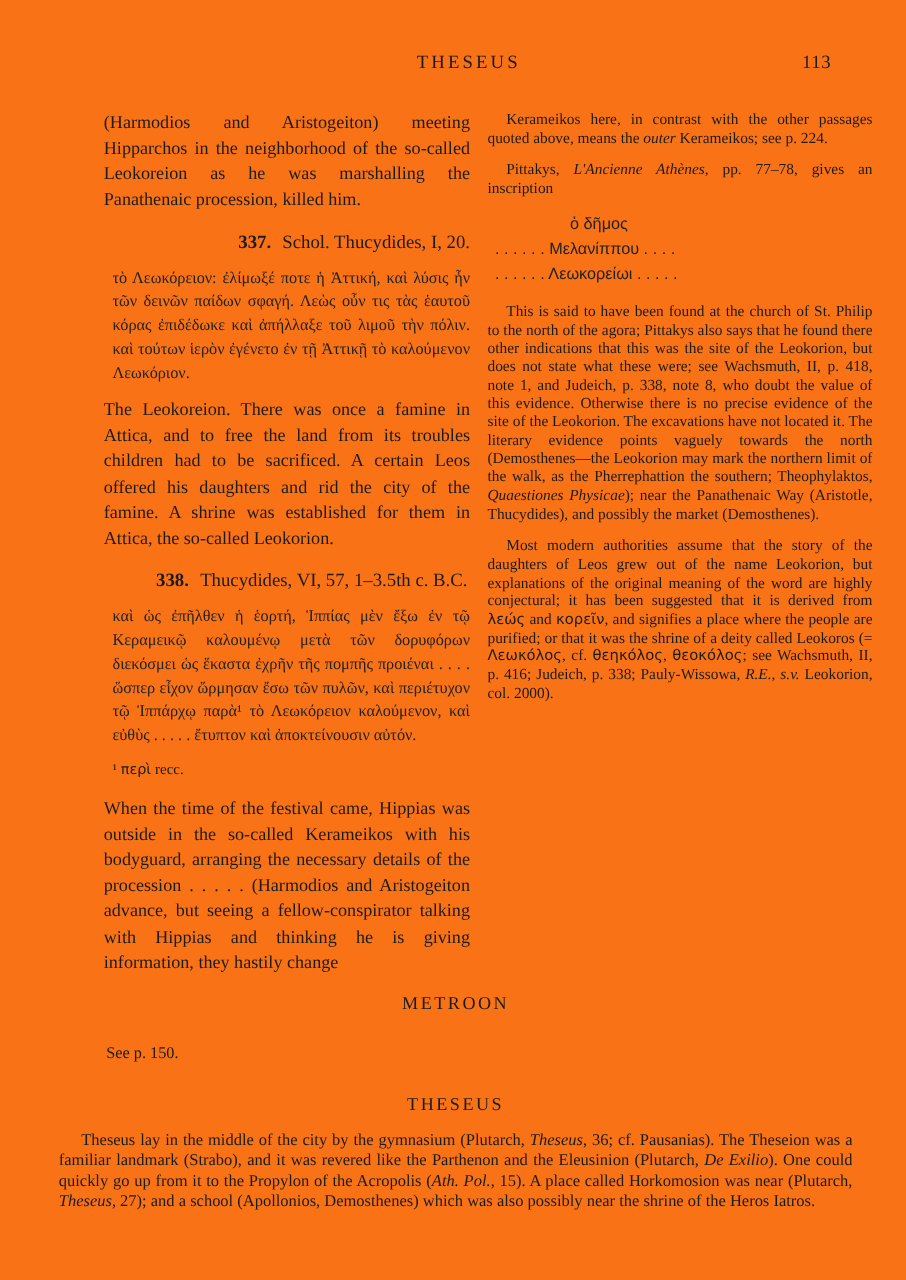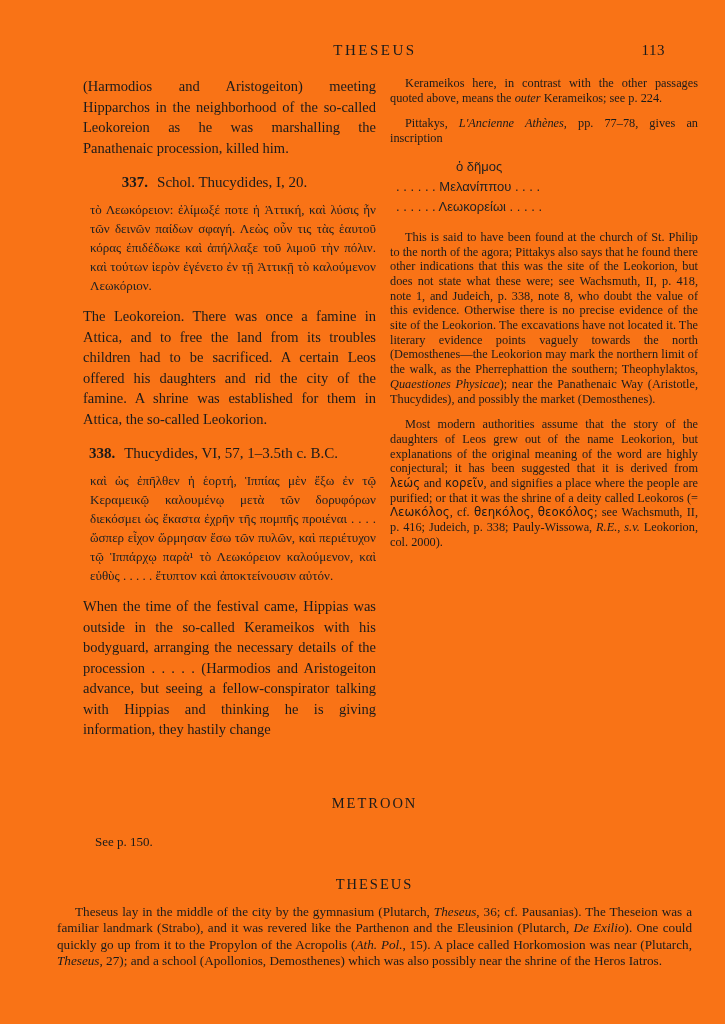--- a/index.html
+++ b/index.html
@@ -30,38 +30,38 @@
     position: absolute; right: 28px; top: 0;
     font-size: 15px; letter-spacing: 0.5px;
   }
 
   
   .columns {
     position: absolute; top: 76px; left: 53px;
     width: 645px; height: 716px;
     overflow: hidden;
   }
-  .col { position: absolute; top: 0; }
+  .col { position: absolute; top: 12px; }
   .col-left  { left: 0;    width: 323px; }
   .col-right { left: 337px; width: 308px; }
 
   p { margin: 0; }
 
   .trans {
     font-size: 14.5px; line-height: 20.5px;
     text-align: justify;
     padding-left: 30px;
     margin-bottom: 14px;
   }
   .col-right .trans { padding-left: 0; }
 
   .entry-head {
     font-size: 15px; line-height: 20px;
     margin-bottom: 8px;
-    display: flex; justify-content: center; font-family: Liberation Serif, serif;
+    display: flex; justify-content: flex-end; font-family: Liberation Serif, serif;
   }
   .entry-num { font-weight: bold; margin-right: 9px; }
   .entry-date { padding-right: 2px; }
 
   .greek-block {
     font-family: Liberation Serif, serif;
     font-size: 13px; line-height: 19px;
     text-align: justify;
     padding-left: 37px;
     margin-bottom: 11px;
@@ -86,21 +86,21 @@
   .inscription {
     font-family: Liberation Sans, sans-serif;
     font-size: 13px; line-height: 20px;
     margin: 2px 0 13px 6px;
     color: #222;
   }
   .insc-first { padding-left: 60px; }
 
   
   .bottom-wrap {
-    position: absolute; top: 795px; left: 57px; width: 635px;
+    position: absolute; top: 795px; left: 47px; width: 635px;
   }
   .section-head {
     margin: 0; text-align: center;
     font-size: 14.5px; font-weight: normal; letter-spacing: 2px;
   }
   .see-note {
     font-size: 13px;
     margin: 22px 0 0 38px;
   }
   .metroon-block { margin-bottom: 26px; }
@@ -129,20 +129,21 @@
         <span><span class="entry-num">337.</span><span>Schol. Thucydides, I, 20.</span></span>
       </div>
       <p class="greek-block">τὸ Λεωκόρειον: ἐλίμωξέ ποτε ἡ Ἀττική, καὶ λύσις ἦν τῶν δεινῶν παίδων σφαγή. Λεὼς οὖν τις τὰς ἑαυτοῦ κόρας ἐπιδέδωκε καὶ ἀπήλλαξε τοῦ λιμοῦ τὴν πόλιν. καὶ τούτων ἱερὸν ἐγένετο ἐν τῇ Ἀττικῇ τὸ καλούμενον Λεωκόριον.</p>
       <p class="trans">The Leokoreion. There was once a famine in Attica, and to free the land from its troubles children had to be sacrificed. A certain Leos offered his daughters and rid the city of the famine. A shrine was established for them in Attica, the so-called Leokorion.</p>
 
       <div class="entry-head">
         <span><span class="entry-num">338.</span><span>Thucydides, VI, 57, 1–3.</span></span>
         <span class="entry-date">5th c. B.C.</span>
       </div>
       <p class="greek-block">καὶ ὡς ἐπῆλθεν ἡ ἑορτή, Ἱππίας μὲν ἔξω ἐν τῷ Κεραμεικῷ καλουμένῳ μετὰ τῶν δορυφόρων διεκόσμει ὡς ἕκαστα ἐχρῆν τῆς πομπῆς προιέναι . . . . ὥσπερ εἶχον ὥρμησαν ἔσω τῶν πυλῶν, καὶ περιέτυχον τῷ Ἱππάρχῳ παρὰ¹ τὸ Λεωκόρειον καλούμενον, καὶ εὐθὺς . . . . . ἔτυπτον καὶ ἀποκτείνουσιν αὐτόν.</p>
+      <p class="footnote">¹ <span class="gk">περὶ</span> recc.</p>
       <p class="trans">When the time of the festival came, Hippias was outside in the so-called Kerameikos with his bodyguard, arranging the necessary details of the procession . . . . . (Harmodios and Aristogeiton advance, but seeing a fellow-conspirator talking with Hippias and thinking he is giving information, they hastily change</p>
     </div>
 
     <div class="col col-right">
       <p class="comm">Kerameikos here, in contrast with the other passages quoted above, means the <i>outer</i> Kerameikos; see p. 224.</p>
       <p class="comm">Pittakys, <i>L'Ancienne Athènes</i>, pp. 77–78, gives an inscription</p>
 
       <div class="inscription">
         <div class="insc-first">ὁ δῆμος</div>
         <div>. . . . . . Μελανίππου . . . .</div>

